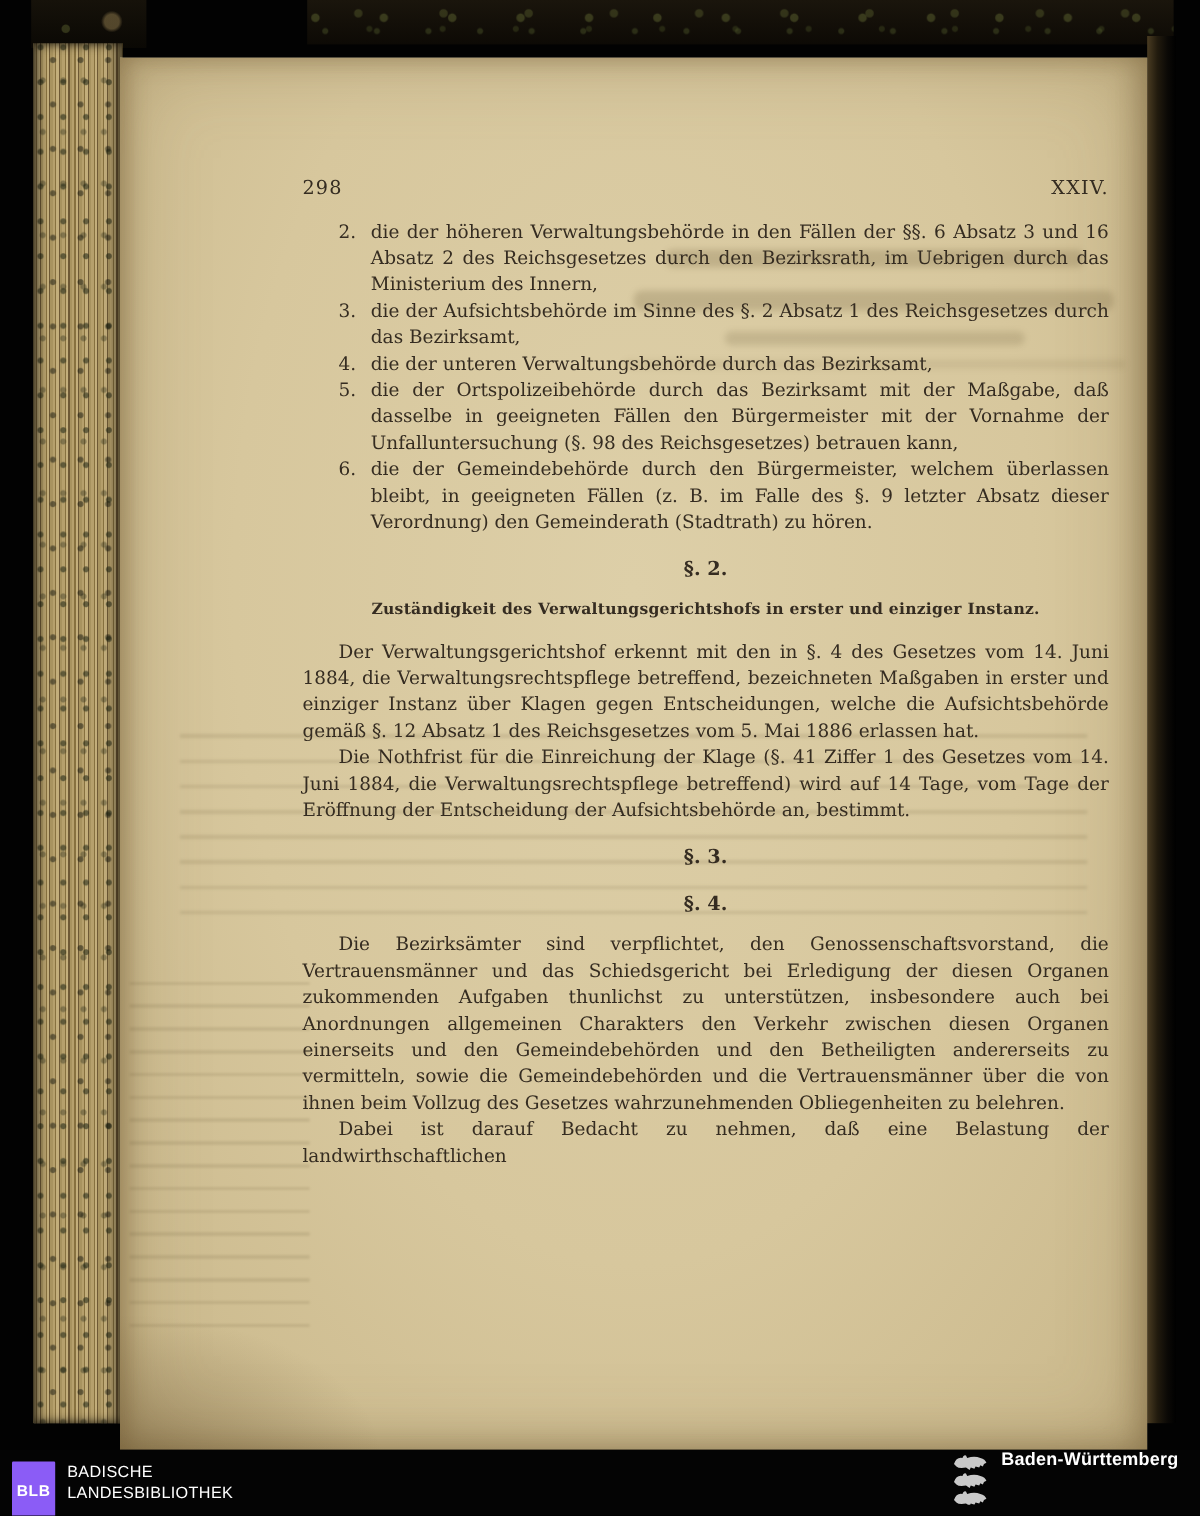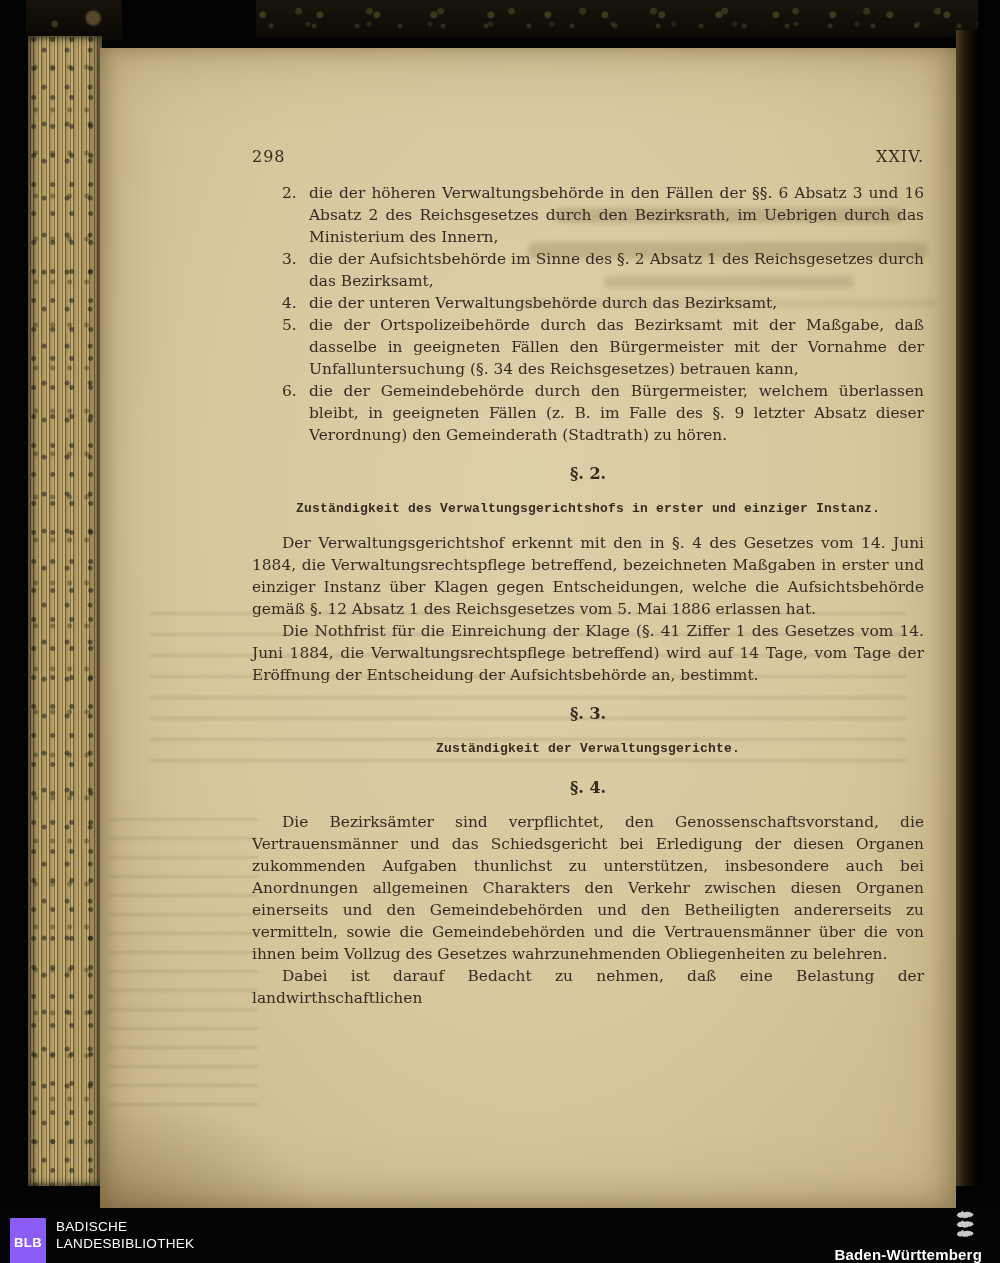--- a/index.html
+++ b/index.html
@@ -78,38 +78,38 @@
   }
   .headrow{position:relative;height:24px;margin-bottom:12px;}
   .pagenum{position:absolute;left:0;top:0;font-size:16px;letter-spacing:1px;}
   .chapter{display:block;text-align:right;font-size:16px;letter-spacing:1px;}
   .law-list{margin:0 0 0 30px;}
   .law-item{display:flex;}
   .law-item .num{flex:0 0 27px;}
   .law-item .itxt{flex:1;text-align:justify;}
   .section{margin-top:0;}
   .sec-num{margin-top:17px;text-align:center;font-size:16px;font-weight:600;}
-  .sec-title{margin-top:13px;text-align:center;font-size:13px;font-weight:bold;letter-spacing:.2px;font-family:Liberation Mono, monospace;}
+  .sec-title{margin-top:13px;text-align:center;font-size:13px;font-weight:bold;letter-spacing:.2px;}
   .para{margin:0;text-align:justify;text-indent:30px;}
   .section .para:first-of-type{margin-top:12px;}
   
   .footer{
     position:absolute;left:0;bottom:0;width:1000px;height:55px;background:#040404;
     font-family:"Liberation Sans", sans-serif;color:#fff;
   }
   .blb-box{
     position:absolute;left:10px;top:10px;width:36px;height:48px;background:#8b5cf6;
     display:flex;align-items:center;justify-content:center;
     font-weight:bold;font-size:13px;letter-spacing:.5px;border-radius:1px;
   }
   .lib-name{
     position:absolute;left:56px;top:10px;font-weight:normal;font-size:13.5px;line-height:17px;letter-spacing:.3px;
   }
   .footer-right{
-    position:absolute;right:18px;top:0;height:55px;display:flex;align-items:flex-end;gap:9px;flex-direction:column;
+    position:absolute;right:18px;top:0;height:55px;display:flex;align-items:flex-start;gap:9px;
   }
   .region-label{font-size:15px;font-weight:600;letter-spacing:.2px;}
   .coa{width:34px;height:46px;display:block;}
 </style>
 </head>
 <body>
 
 <div class="cover-top"></div>
 <div class="cover-top-left"></div>
 <div class="page-edges-left"></div>
@@ -141,38 +141,37 @@
       <div class="law-item">
         <span class="num">3.</span>
         <span class="itxt">die der Aufsichtsbehörde im Sinne des §. 2 Absatz 1 des Reichsgesetzes durch das Bezirksamt,</span>
       </div>
       <div class="law-item">
         <span class="num">4.</span>
         <span class="itxt">die der unteren Verwaltungsbehörde durch das Bezirksamt,</span>
       </div>
       <div class="law-item">
         <span class="num">5.</span>
-        <span class="itxt">die der Ortspolizeibehörde durch das Bezirksamt mit der Maßgabe, daß dasselbe in geeigneten Fällen den Bürgermeister mit der Vornahme der Unfalluntersuchung (§. 34 des Reichsgesetzes) betrauen kann,</span>
+        <span class="itxt">die der Ortspolizeibehörde durch das Bezirksamt mit der Maßgabe, daß dasselbe in geeigneten Fällen den Bürgermeister mit der Vornahme der Unfalluntersuchung (§. 98 des Reichsgesetzes) betrauen kann,</span>
       </div>
       <div class="law-item">
         <span class="num">6.</span>
         <span class="itxt">die der Gemeindebehörde durch den Bürgermeister, welchem überlassen bleibt, in geeigneten Fällen (z. B. im Falle des §. 9 letzter Absatz dieser Verordnung) den Gemeinderath (Stadtrath) zu hören.</span>
       </div>
     </div>
 
     <div class="section">
       <div class="sec-num">§. 2.</div>
       <div class="sec-title">Zuständigkeit des Verwaltungsgerichtshofs in erster und einziger Instanz.</div>
       <p class="para">Der Verwaltungsgerichtshof erkennt mit den in §. 4 des Gesetzes vom 14. Juni 1884, die Verwaltungsrechtspflege betreffend, bezeichneten Maßgaben in erster und einziger Instanz über Klagen gegen Entscheidungen, welche die Aufsichtsbehörde gemäß §. 12 Absatz 1 des Reichsgesetzes vom 5. Mai 1886 erlassen hat.</p>
       <p class="para">Die Nothfrist für die Einreichung der Klage (§. 41 Ziffer 1 des Gesetzes vom 14. Juni 1884, die Verwaltungsrechtspflege betreffend) wird auf 14 Tage, vom Tage der Eröffnung der Entscheidung der Aufsichtsbehörde an, bestimmt.</p>
     </div>
 
     <div class="section">
       <div class="sec-num">§. 3.</div>
-      <div class="sec-title">Zuständigkeit der Verwaltungsgerichte.</div>
     </div>
 
     <div class="section">
       <div class="sec-num">§. 4.</div>
       <p class="para">Die Bezirksämter sind verpflichtet, den Genossenschaftsvorstand, die Vertrauensmänner und das Schiedsgericht bei Erledigung der diesen Organen zukommenden Aufgaben thunlichst zu unterstützen, insbesondere auch bei Anordnungen allgemeinen Charakters den Verkehr zwischen diesen Organen einerseits und den Gemeindebehörden und den Betheiligten andererseits zu vermitteln, sowie die Gemeindebehörden und die Vertrauensmänner über die von ihnen beim Vollzug des Gesetzes wahrzunehmenden Obliegenheiten zu belehren.</p>
       <p class="para">Dabei ist darauf Bedacht zu nehmen, daß eine Belastung der landwirthschaftlichen</p>
     </div>
   </div>
 </div>
 

